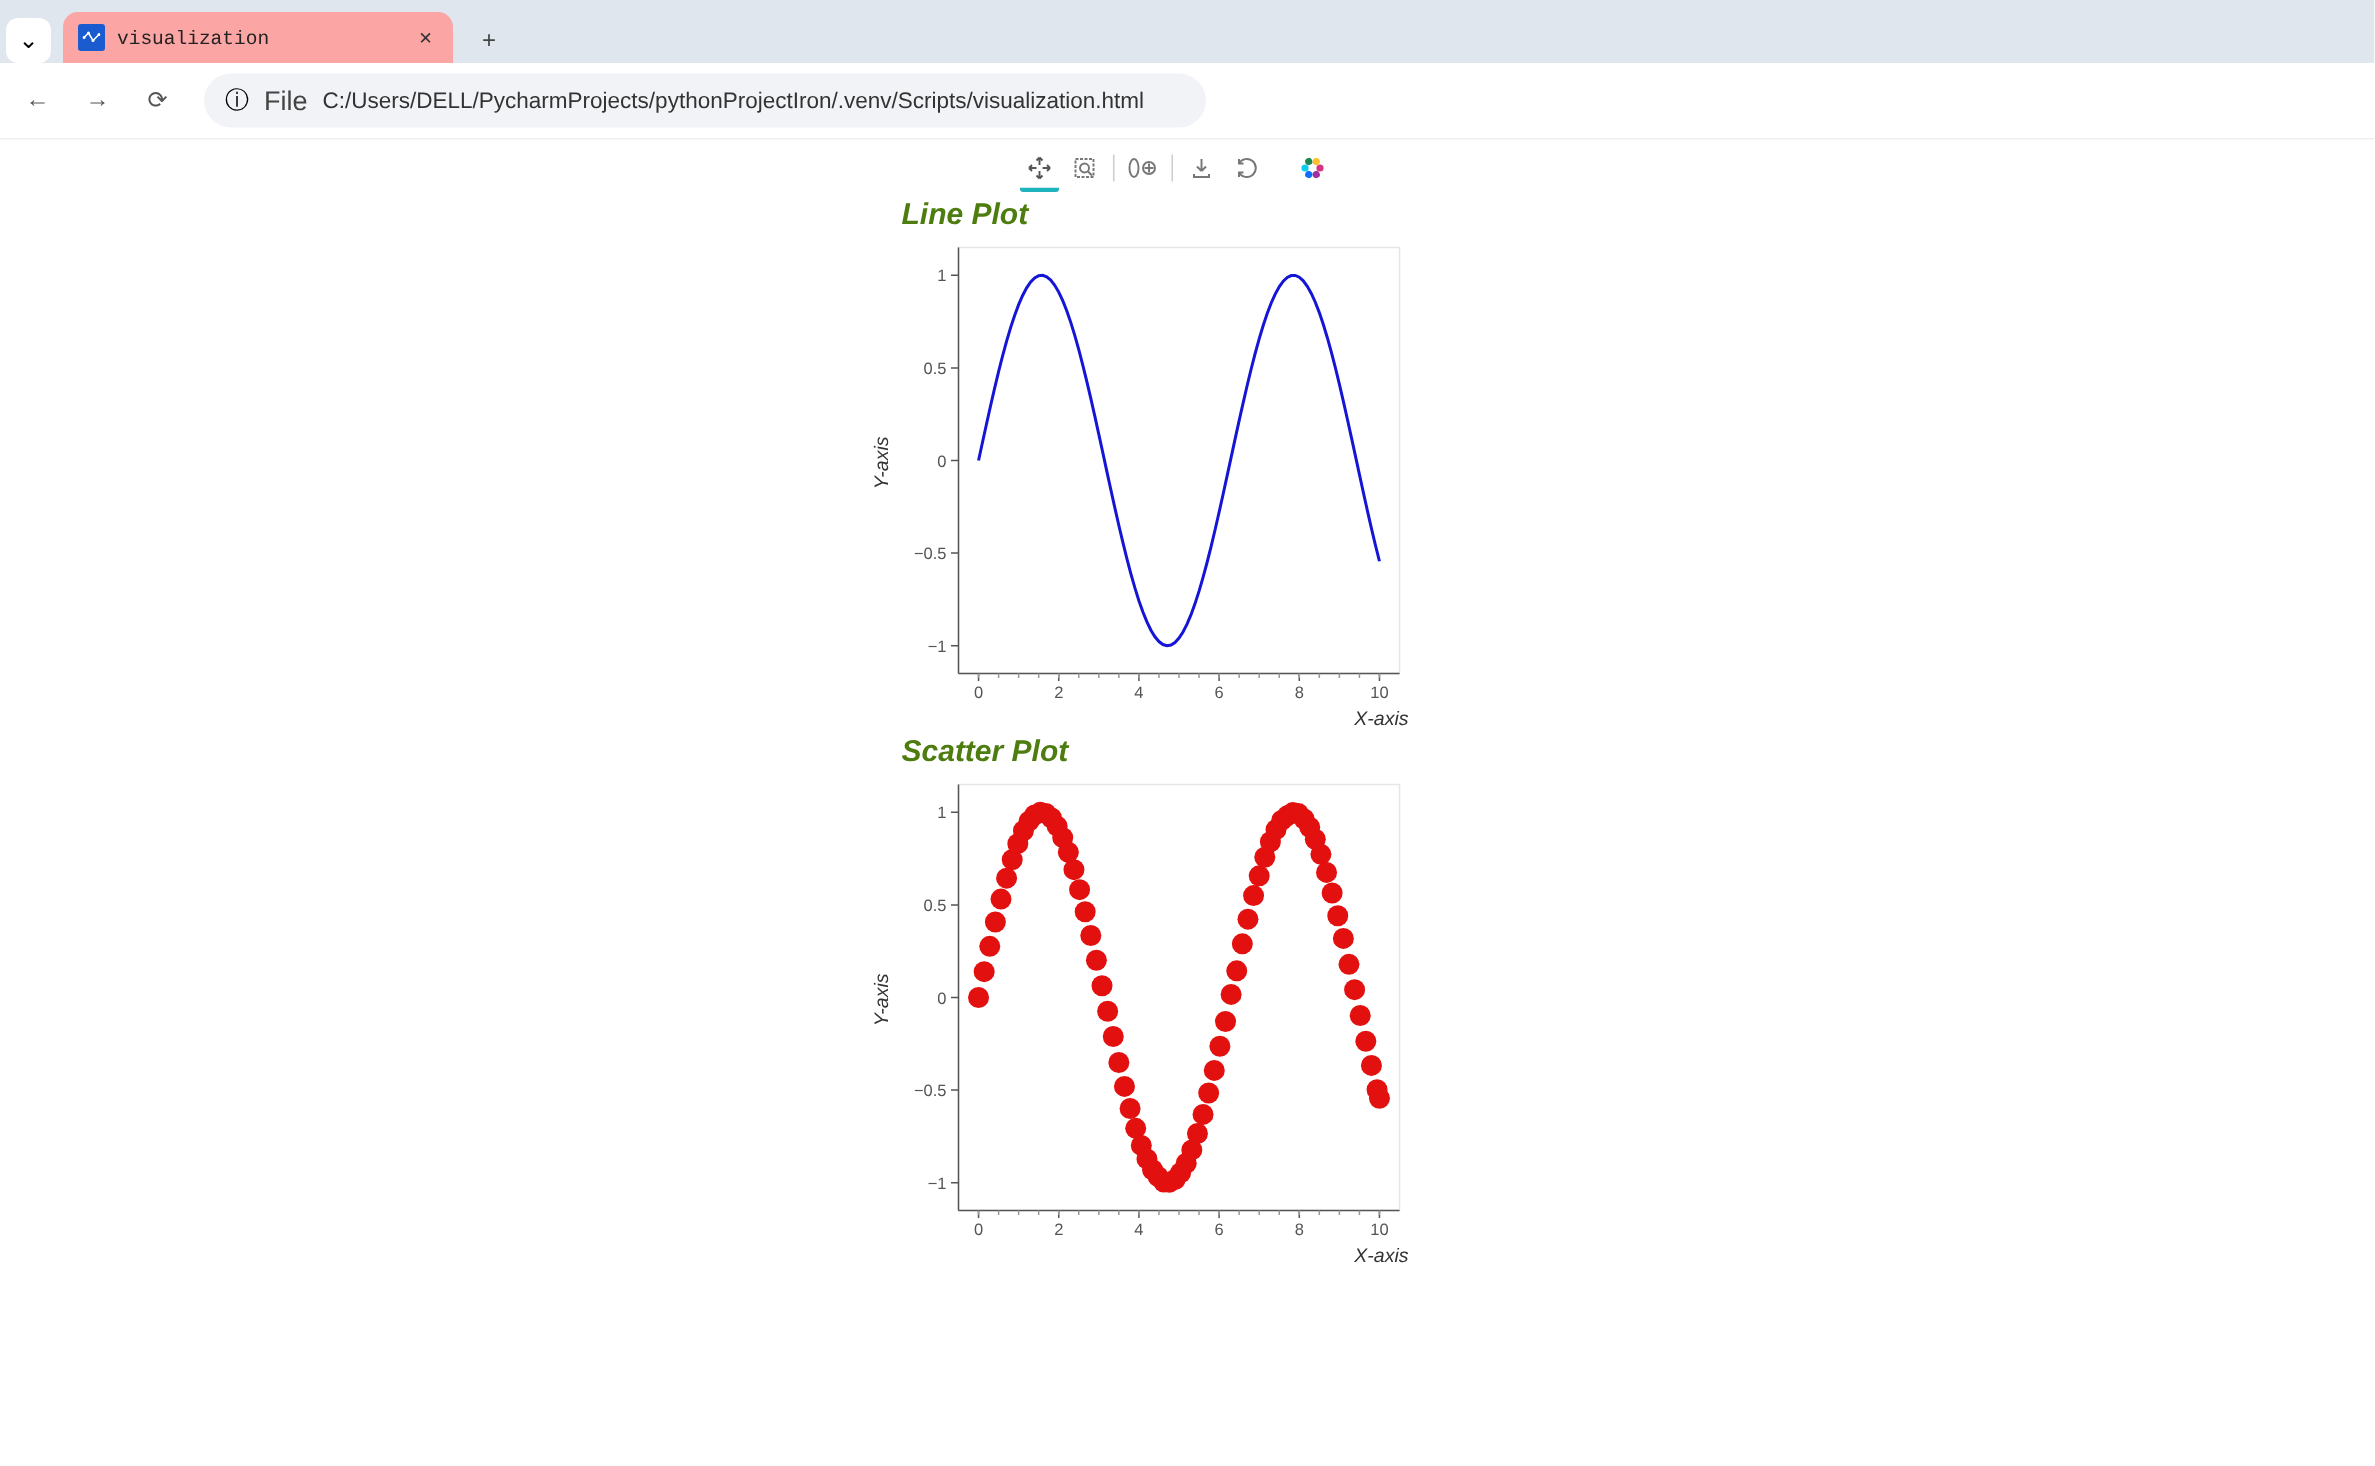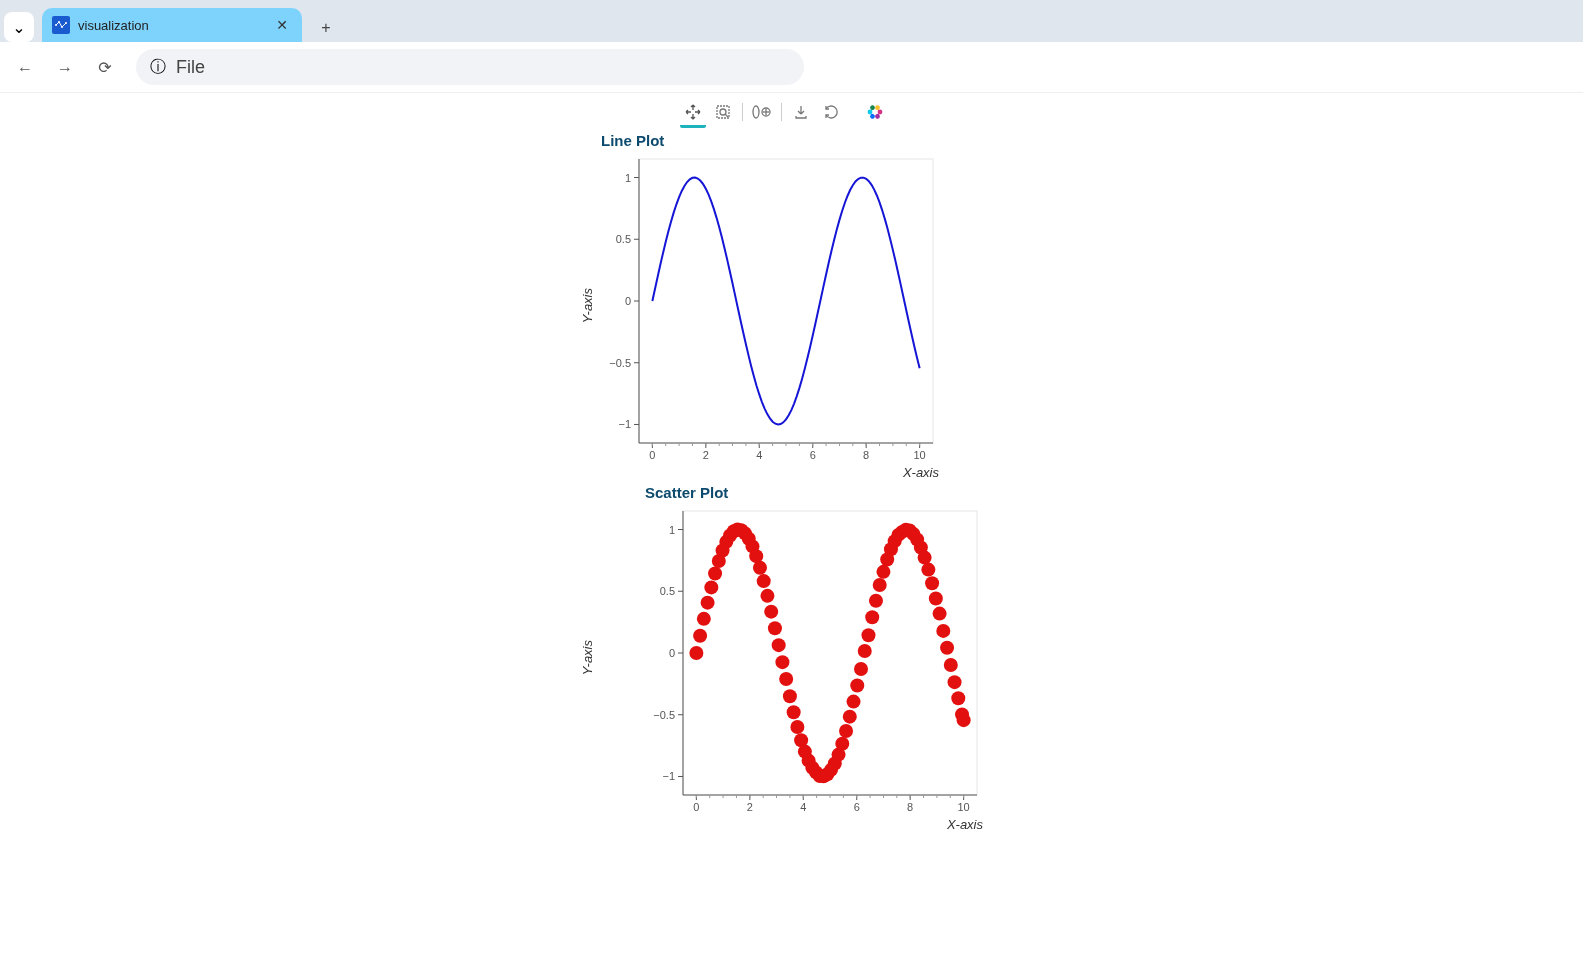--- a/index.html
+++ b/index.html
@@ -1,39 +1,39 @@
 <!DOCTYPE html>
 <html><head>
 <meta charset="utf-8">
 <style>
   html, body { margin:0; padding:0; height:100%; font-family:Arial,Helvetica,sans-serif; }
   body { background:#ffffff; }
   .browser-top { background:#dfe6ee; }
   .tabs { display:flex; align-items:flex-end; height:38px; padding:4px 8px 0 4px; }
   .drop { width:30px; height:30px; background:#fff; border-radius:8px; display:flex; align-items:center; justify-content:center; margin-right:8px;}
-  .tab { background:#7dd3fc; border-top-left-radius:10px; border-top-right-radius:10px; height:34px; display:flex; align-items:center; padding:0 10px; min-width:240px; gap:8px; }
+  .tab { background:#fca5a5; border-top-left-radius:10px; border-top-right-radius:10px; height:34px; display:flex; align-items:center; padding:0 10px; min-width:240px; gap:8px;font-family:Liberation Mono, monospace; }
   .favicon { width:18px; height:18px; background:#1a5bd0; border-radius:2px; display:flex; align-items:center; justify-content:center;}
   .favicon svg { width:12px; height:12px; }
   .tab-title { flex:1; font-size:13px; color:#222; }
   .close { color:#333; font-size:14px; padding:0 4px;}
   .new-tab { width:28px; height:28px; border-radius:50%; display:flex; align-items:center; justify-content:center; margin-left:10px; color:#444; }
   .nav-row { background:#fff; border-bottom:1px solid #efefef; height:50px; display:flex; align-items:center; padding:0 8px; gap:6px; }
   .nav-btn { width:34px; height:34px; border-radius:50%; display:flex; align-items:center; justify-content:center; color:#555; }
   .addr { flex:0 0 auto; margin-left:8px; background:#f1f3f6; border-radius:22px; height:36px; display:flex; align-items:center; padding:0 14px; gap:10px; min-width:640px;}
   .addr .pill { font-size:18px; color:#444; }
   .addr .url { font-size:15px; color:#333; }
   .plots-wrap { margin-left:580px; margin-top:6px; position:relative; }
   .toolbar { display:flex; gap:4px; margin-left:100px; margin-bottom:4px; }
   .tool { width:26px; height:26px; border-radius:2px; display:flex; align-items:center; justify-content:center; color:#777; }
   .tool.active { border-bottom:3px solid #1fb4bd; }
   .sep { width:1px; height:18px; background:#ccc; margin:4px 2px 0; }
   .plot-block { display:flex; align-items:center; }
   .yaxis-label { font-style:italic; font-size:13px; color:#333; writing-mode:vertical-rl; transform:rotate(180deg); margin-right:4px; }
   .plot-outer {}
-  .plot-title { font-weight:bold; font-size:15px; color:#0c4a6e; margin:0 0 4px 2px; }
+  .plot-title { font-weight:bold; font-size:20px; color:#4d7c0f; margin:0 0 4px 2px;font-style:italic; }
   svg.plot { display:block; }
   .xaxis-label { font-style:italic; font-size:13px; color:#333; text-align:right; margin-top:2px; margin-left:30px;}
 </style>
 </head>
 <body>
 
 <div class="browser-top">
   <div class="tabs">
     <div class="drop">
       <span>⌄</span>
@@ -65,20 +65,21 @@
     </div>
   <div class="nav-btn">
       <span>→</span>
     </div>
   <div class="nav-btn">
       <span>⟳</span>
     </div>
   <div class="addr">
     <span>ⓘ</span>
     <span class="pill">File</span>
+    <span class="url">C:/Users/DELL/PycharmProjects/pythonProjectIron/.venv/Scripts/visualization.html</span>
   </div>
 </div>
 
 <div class="plots-wrap">
 
   <div class="toolbar">
     <div class="tool active">
       <svg width="16" height="16" viewBox="0 0 16 16" fill="none" stroke="#555" stroke-width="1.3">
         <path d="M8 1 L6 3 M8 1 L10 3 M8 1 L8 6"></path>
           <path d="M8 15 L6 13 M8 15 L10 13 M8 15 L8 10"></path>
@@ -181,21 +182,21 @@
           <line x1="280.54545454545456" y1="290" x2="280.54545454545456" y2="293" stroke="#999"></line>
           <line x1="293.9090909090909" y1="290" x2="293.9090909090909" y2="293" stroke="#999"></line>
           <line x1="307.27272727272725" y1="290" x2="307.27272727272725" y2="293" stroke="#999"></line>
           <line x1="320.6363636363636" y1="290" x2="320.6363636363636" y2="293" stroke="#999"></line>
           <path d="M53.36363636363636,148L56.03636363636363,135.67686956521737L58.709090909090904,123.46486956521738L61.38181818181819,111.51217391304345L64.05454545454546,99.91756521739131L66.72727272727272,88.80452173913045L69.4,78.28417391304347L72.07272727272726,68.45530434782606L74.74545454545455,59.4166956521739L77.41818181818181,51.27947826086955L80.0909090909091,44.09304347826085L82.76363636363638,37.95617391304347L85.43636363636364,32.91826086956519L88.10909090909091,29.01634782608693L90.78181818181818,26.324521739130432L93.45454545454545,24.830434782608677L96.12727272727273,24.571130434782617L98.80000000000001,25.54660869565214L101.47272727272727,27.756869565217357L104.14545454545454,31.152521739130407L106.81818181818181,35.72121739130435L109.49090909090908,41.413565217391294L112.16363636363637,48.167826086956495L114.83636363636363,55.92226086956521L117.5090909090909,64.5904347826087L120.18181818181817,74.09826086956522L122.85454545454544,84.34695652173914L125.52727272727275,95.2253913043478L128.2,106.63478260869564L130.87272727272727,118.46399999999997L133.54545454545456,130.57721739130434L136.21818181818182,142.86330434782607L138.89090909090908,155.2111304347826L141.56363636363636,167.47252173913043L144.23636363636365,179.54869565217393L146.9090909090909,191.31617391304349L149.58181818181816,202.6391304347826L152.25454545454545,213.41878260869566L154.92727272727274,223.55634782608695L157.60000000000002,232.92834782608696L160.27272727272728,241.44834782608697L162.94545454545454,249.0422608695652L165.61818181818182,255.62365217391306L168.29090909090908,261.13078260869565L170.96363636363637,265.5019130434783L173.63636363636363,268.7L176.3090909090909,270.70034782608695L178.98181818181817,271.4659130434783L181.65454545454546,271.0090434782609L184.32727272727274,269.31739130434784L187,266.40330434782607L189.67272727272726,262.3161739130435L192.34545454545454,257.0930434782609L195.0181818181818,250.77095652173915L197.6909090909091,243.424L200.36363636363635,235.11391304347828L203.03636363636363,225.95182608695654L205.7090909090909,215.99947826086958L208.38181818181818,205.368L211.0545454545455,194.16852173913043L213.72727272727275,182.49982608695652L216.4,170.4977391304348L219.0727272727273,158.26104347826086L221.74545454545455,145.92556521739132L224.41818181818184,133.61478260869563L227.0909090909091,121.43982608695651L229.76363636363635,109.53652173913042L232.43636363636364,98.01599999999999L235.1090909090909,86.98939130434783L237.78181818181818,76.58017391304347L240.45454545454544,66.87478260869563L243.12727272727273,57.984347826086946L245.8,49.99530434782611L248.47272727272727,42.99408695652173L251.14545454545456,37.03008695652167L253.8181818181818,32.17739130434779L256.4909090909091,28.485391304347843L259.16363636363633,25.978782608695667L261.83636363636367,24.70695652173913L264.5090909090909,24.657565217391323L267.1818181818182,25.830608695652188L269.8545454545455,28.226086956521726L272.5272727272727,31.843999999999994L275.20000000000005,36.59791304347826L277.8727272727273,42.47547826086955L280.54545454545456,49.40260869565216L283.21818181818185,57.31756521739129L285.8909090909091,66.13391304347823L288.5636363636364,75.76521739130436L291.23636363636365,86.13739130434783L293.9090909090909,97.11460869565215L296.58181818181816,108.59808695652174L299.25454545454545,120.4766956521739L301.92727272727274,132.62695652173912L304.6,144.93773913043478L307.27272727272725,157.2855652173913L309.94545454545454,169.52226086956523L312.6181818181818,181.56139130434784L315.2909090909091,193.25478260869568L317.96363636363634,204.4913043478261L320.6363636363636,215.17217391304348" fill="none" stroke="#1515d6" stroke-width="2"></path>
         </svg>
       <div class="xaxis-label">X-axis</div>
     </div>
   </div>
 
-  <div class="plot-block" style="margin-top:4px;gap:44px;">
+  <div class="plot-block" style="margin-top:4px;">
     <div class="yaxis-label">Y-axis</div>
     <div class="plot-outer">
       <div class="plot-title">Scatter Plot</div>
       <svg class="plot" id="plot1" width="340" height="310">
           <rect x="40" y="6" width="294" height="284" fill="#fff" stroke="#e6e6e6" stroke-width="1"></rect>
           <line x1="40" y1="6" x2="40" y2="290" stroke="#555"></line>
           <line x1="40" y1="290" x2="334" y2="290" stroke="#555"></line>
           <line x1="35" y1="271.47826086956525" x2="40" y2="271.47826086956525" stroke="#555"></line>
           <text x="32" y="275.47826086956525" text-anchor="end" font-size="11" fill="#555" font-family="Arial">−1</text>
           <line x1="35" y1="209.73913043478262" x2="40" y2="209.73913043478262" stroke="#555"></line>

